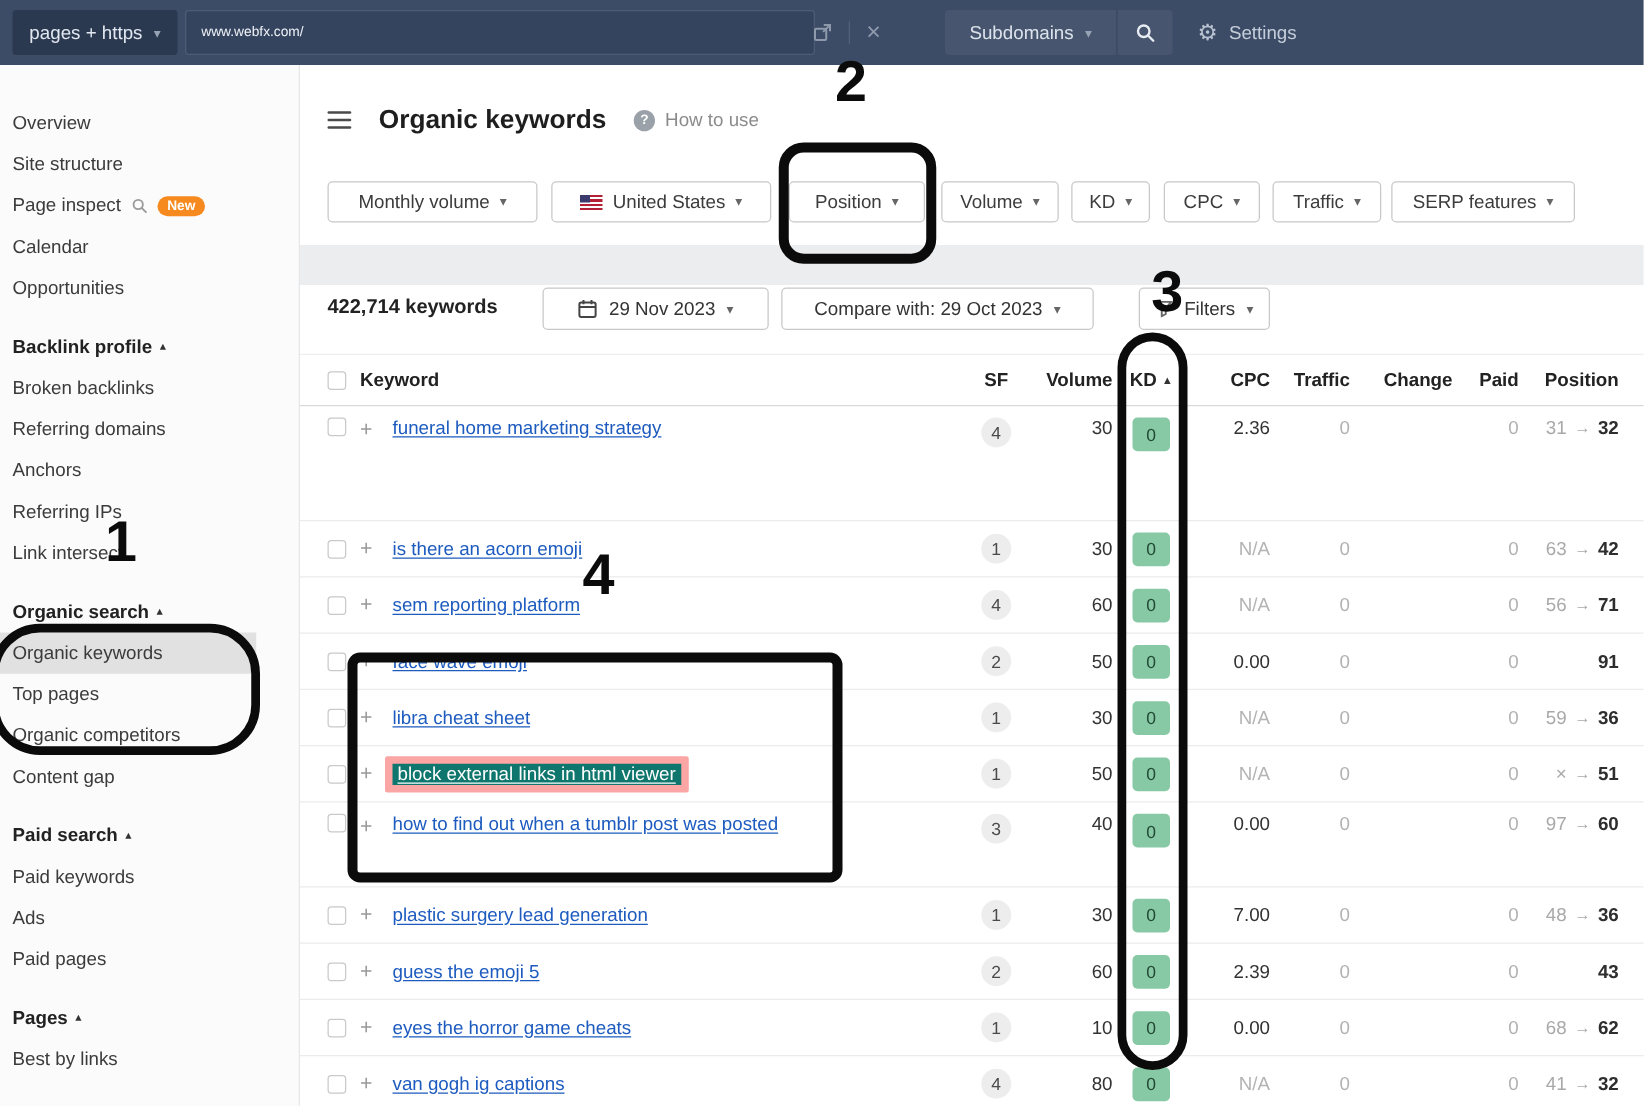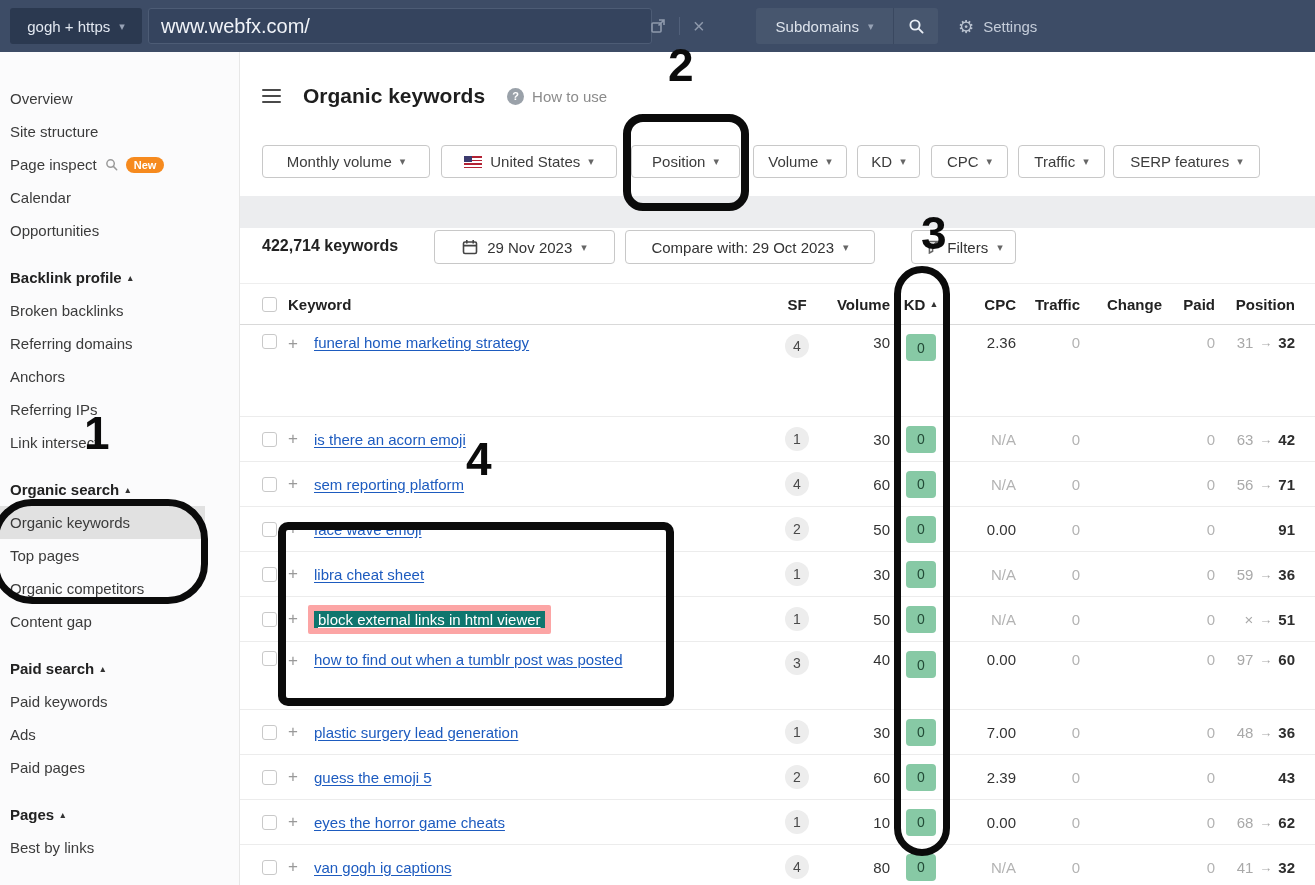--- a/index.html
+++ b/index.html
@@ -11,21 +11,21 @@
 
   
   .topbar { position:absolute; top:0; left:0; width:1315px; height:52px; background:#3d4c66; }
   .proto-btn {
     position:absolute; left:10px; top:8px; height:36px; width:132px; background:#2b3950;
     border-radius:3px; display:flex; align-items:center; justify-content:center; gap:9px;
     color:#e2e8f1; font-size:15px; cursor:pointer;
   }
   .url-field {
     position:absolute; left:148px; top:8px; height:36px; width:504px; background:#35445e;
-    border:1px solid #4d5c75; border-radius:3px; color:#f0f3f8; font-size:20px;
+    border:1px solid #4d5c75; border-radius:3px; color:#f0f3f8; font-size:11px;
     padding:0 100px 0 12px; outline:none; font-family:inherit;
   }
   .url-icons { position:absolute; left:650px; top:8px; height:36px; display:flex; align-items:center; gap:13px; }
   .tb-ic { color:#8e99ac; display:flex; align-items:center; }
   .vdiv { width:1px; height:18px; background:#51607a; }
   .x-ic { font-size:20px; line-height:1; color:#8e99ac; cursor:pointer; }
   .scope-group {
     position:absolute; left:756px; top:8px; height:36px; width:182px; background:#47566e;
     border-radius:3px; display:flex; align-items:center; color:#dde3ec; font-size:15px; cursor:pointer;
   }
@@ -93,21 +93,21 @@
   .trow.lg { height:68px; align-items:start; padding-top:9px; }
   .cb { width:15px; height:15px; border:1px solid #c9c9c9; border-radius:3px; background:#fff; cursor:pointer; }
   .plus { color:#999; font-size:17px; cursor:pointer; justify-self:start; }
   .kw { color:#1d5bbf; text-decoration:underline; text-underline-offset:2px; cursor:pointer; justify-self:start; max-width:450px; white-space:nowrap; }
   .kw.hl { background:#0f766e; color:#fff; border:6px solid #fca5a5; border-radius:2px; padding:0 4px; margin-left:-6px; }
   .c-sf { justify-self:center; }
   .badge-sf { width:24px; height:24px; border-radius:50%; background:#ededed; color:#4a4a4a; font-size:14px; display:flex; align-items:center; justify-content:center; }
   .c-r { justify-self:end; color:#333; }
   .gray { color:#b3b3b3; }
   .badge-kd { justify-self:center; width:30px; height:27px; border-radius:4px; background:#87c9a5; color:#224a36; font-size:14px; display:flex; align-items:center; justify-content:center; }
-  .c-pos { justify-self:end; display:flex; gap:6px; align-items:center; }
+  .c-pos { justify-self:end; display:flex; gap:6px; }
   .pos-old { color:#a9a9a9; }
   .pos-arr { color:#a9a9a9; font-size:13px; }
   .pos-new { font-weight:bold; color:#2e2e2e; }
 
   
   .ann { position:absolute; z-index:40; pointer-events:none; }
   .ann-num { font-size:46px; font-weight:800; color:#0b0b0b; line-height:1; }
   #annN1 { left:84px; top:410px; }
   #annN2 { left:668px; top:42px; }
   #annN3 { left:921px; top:210px; }
@@ -115,21 +115,21 @@
   #annOvalSidebar { left:-8px; top:499px; width:216px; height:105px; border:7px solid #0b0b0b; border-radius:40px; }
   #annOvalKD { left:894px; top:266px; width:56px; height:590px; border:7px solid #0b0b0b; border-radius:28px; }
   #annRect4 { left:278px; top:522px; width:396px; height:184px; border:8px solid #0b0b0b; border-radius:10px; }
   #annRectPos { border:8px solid #0b0b0b; border-radius:20px; }
 </style>
 </head>
 <body>
 
 <div class="topbar">
   <div class="proto-btn">
-    <span>gogh + https</span>
+    <span>pages + https</span>
     <span class="caret-dn-dark">▾</span>
   </div>
   <input class="url-field" value="www.webfx.com/" style="">
   <div class="url-icons">
     <span class="tb-ic">
       <svg width="16" height="16" viewBox="0 0 16 16" fill="none" stroke="#8e99ac" stroke-width="1.6">
         <rect x="2" y="5" width="9" height="9" rx="1"></rect>
         <path d="M9 2 h5 v5 M14 2 L8.5 7.5"></path>
       </svg>
     </span>

